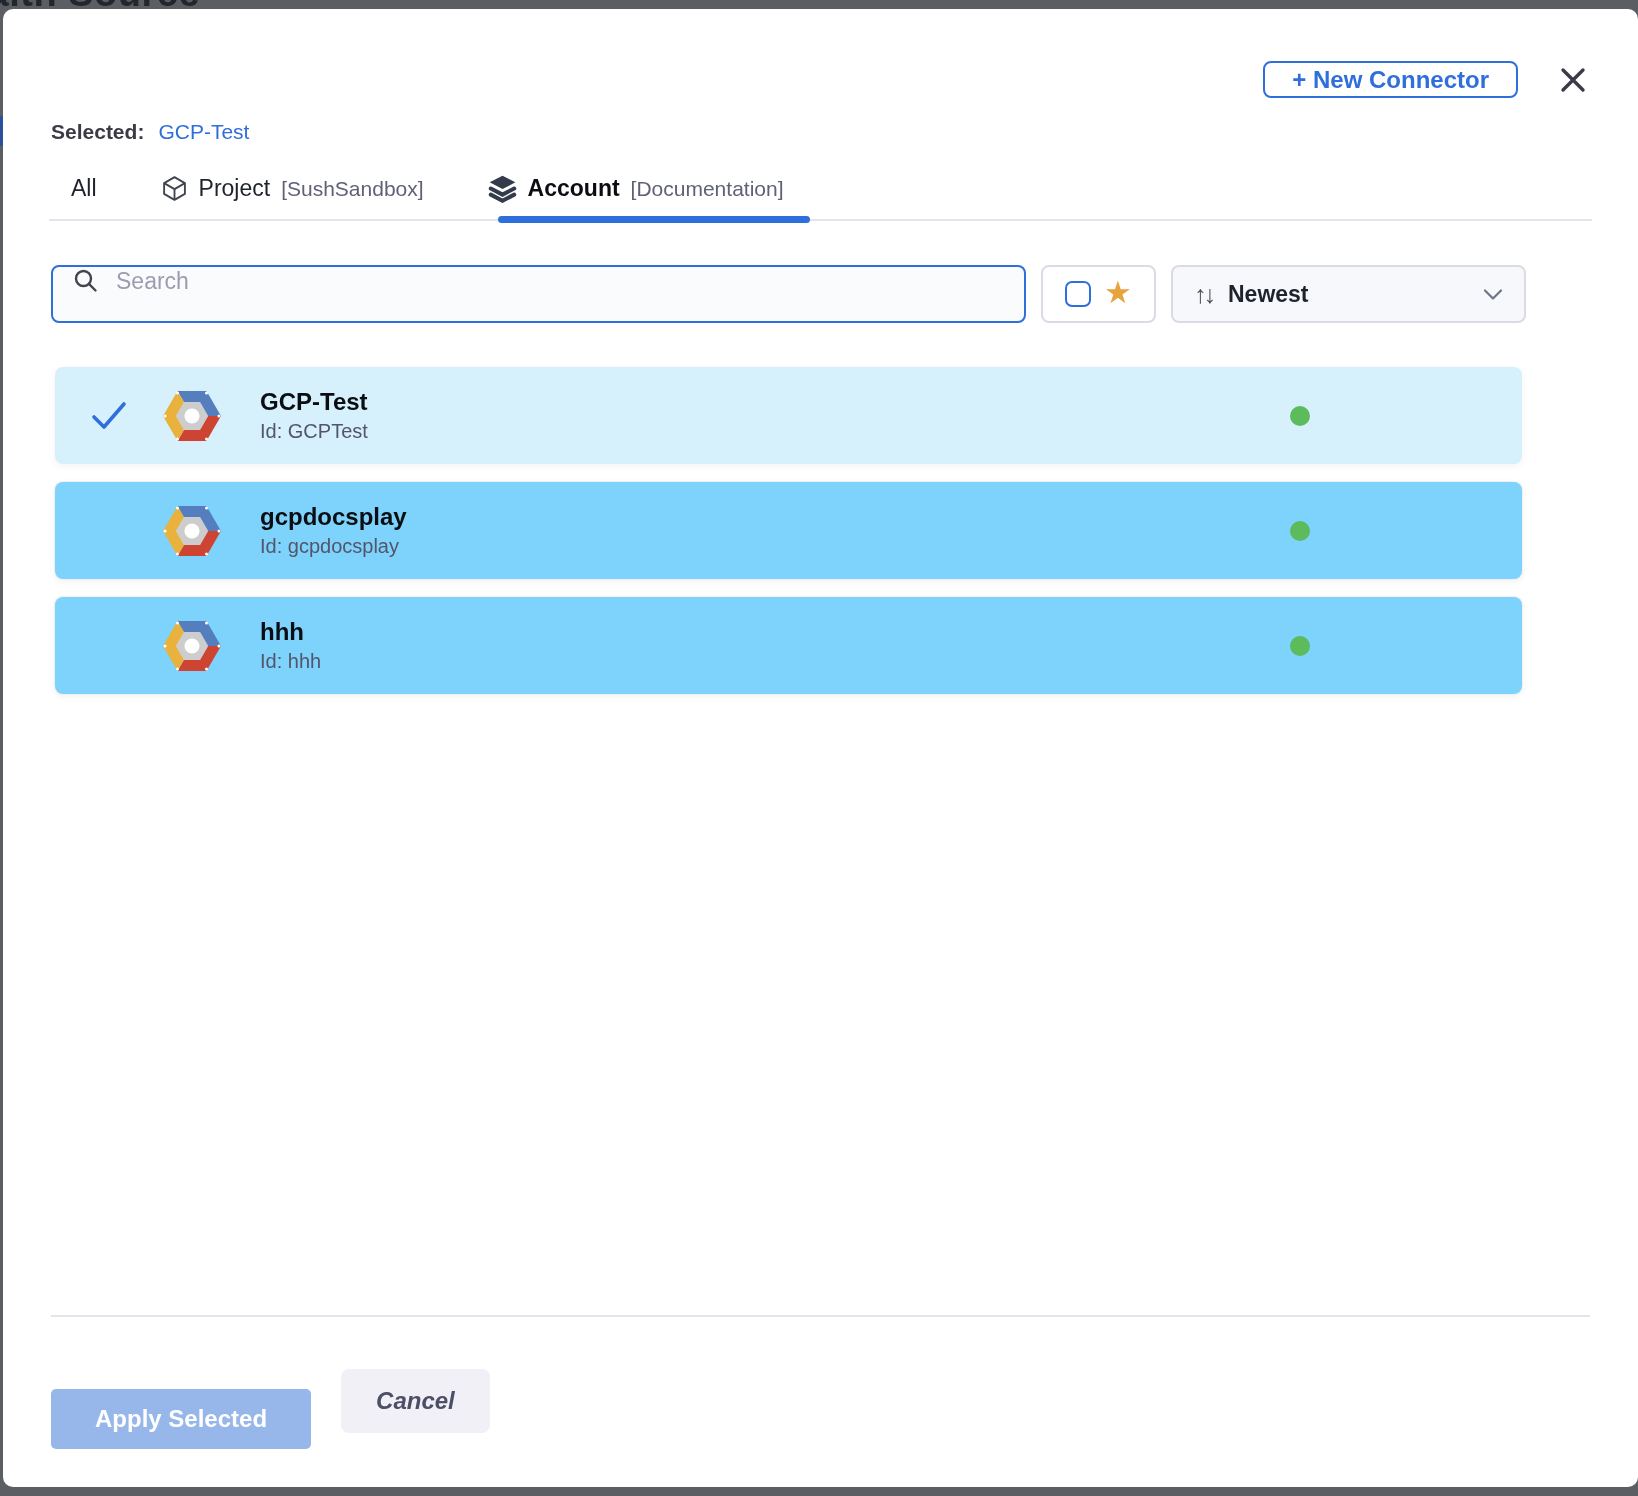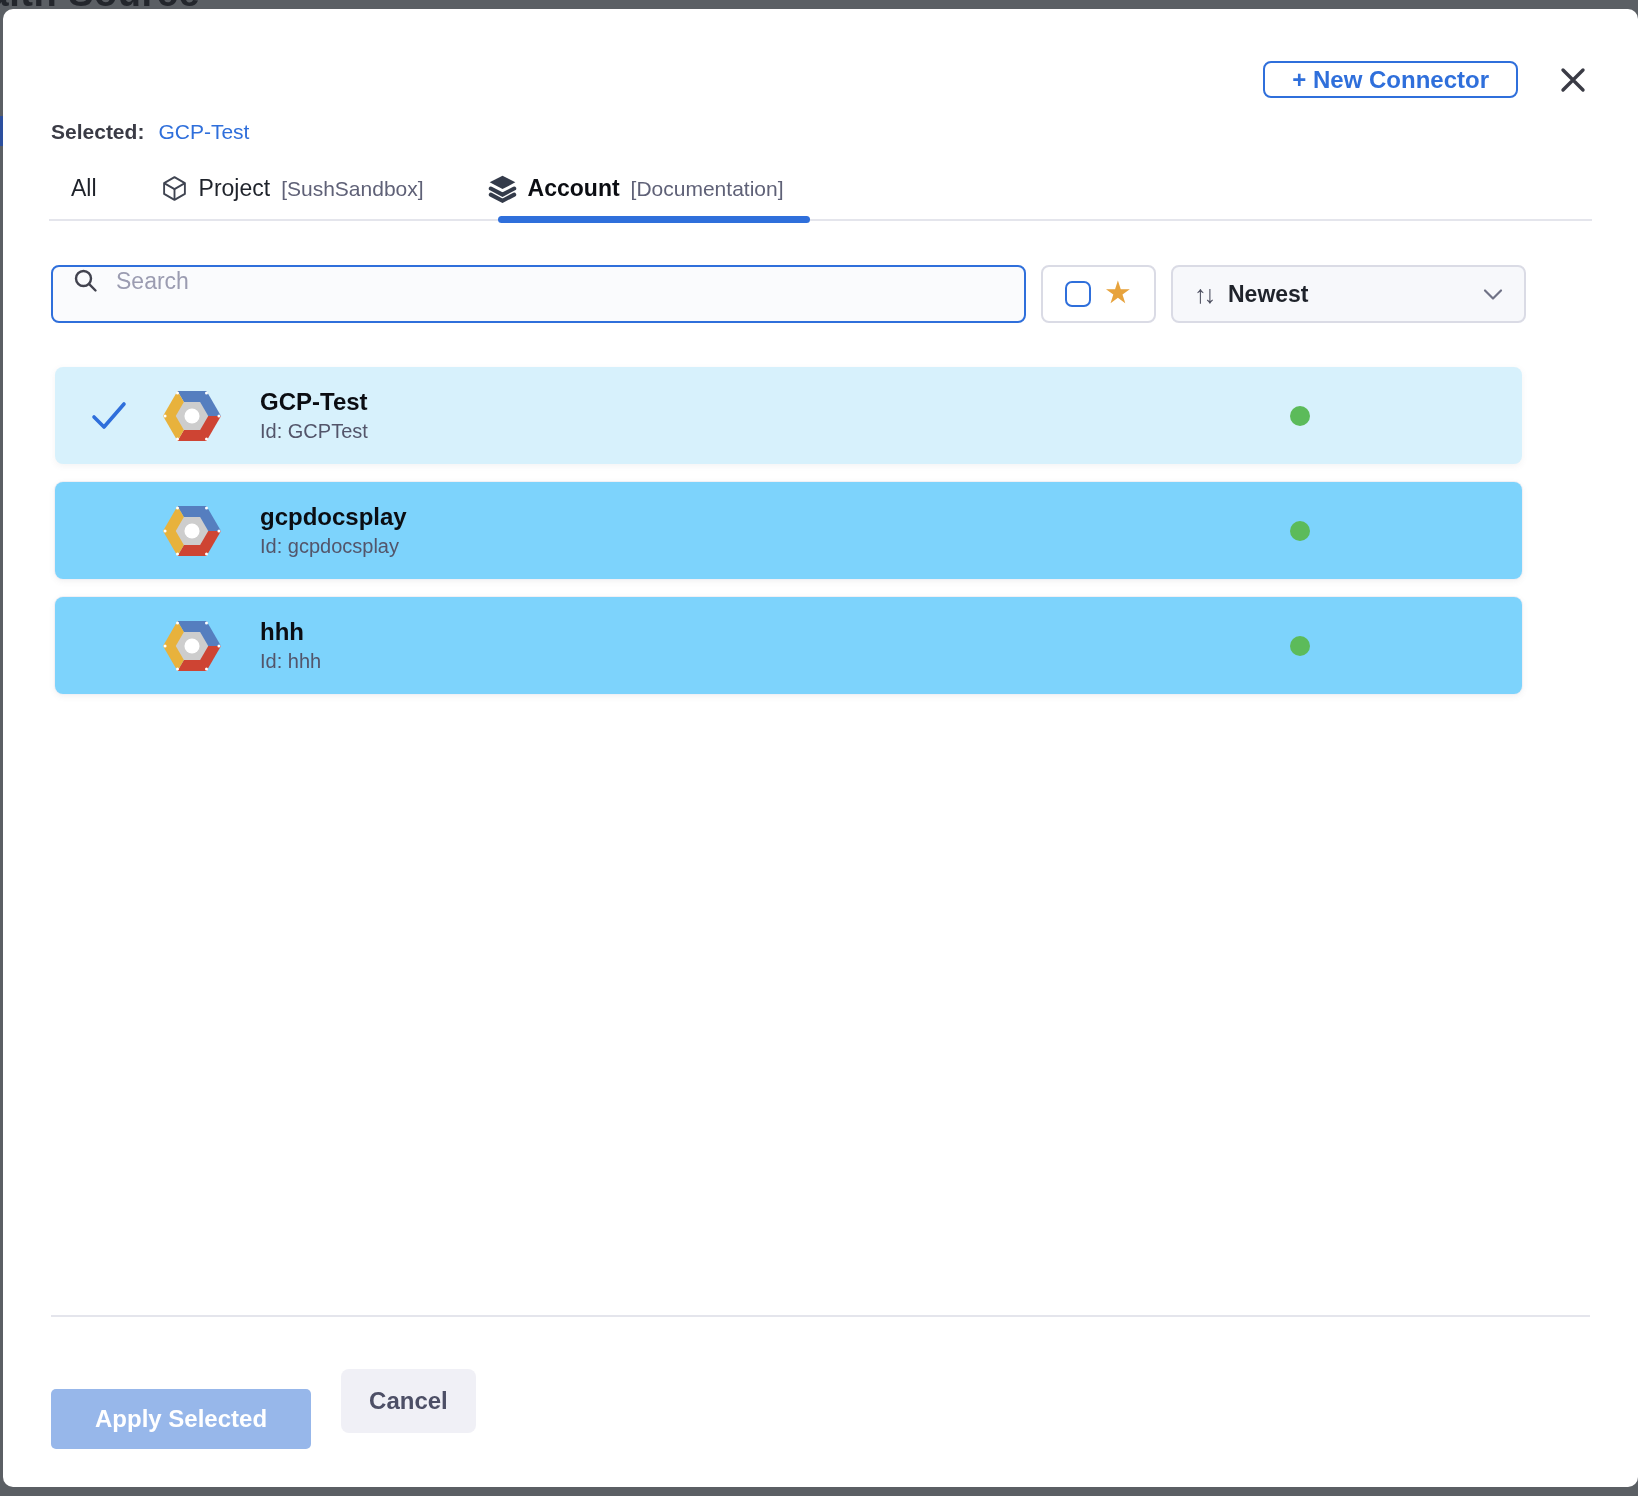--- a/index.html
+++ b/index.html
@@ -107,23 +107,23 @@
   
   .footer-divider{height:2px;background:var(--border-soft,#E4E5EC);margin-top:auto;}
   .footer-row{display:flex;align-items:center;gap:30px;margin-top:36px;margin-bottom:38px;}
   .apply-btn{
     height:60px;padding:0 44px;border:none;border-radius:5px;cursor:default;
     background:var(--apply-disabled-bg,#97B7EA);color:#fff;font-size:24px;font-weight:bold;
     font-family:inherit;
     margin-top:36px;
   }
   .cancel-btn{
-    height:64px;padding:0 28px;border:none;border-radius:8px;cursor:pointer;
+    height:64px;padding:0 35px;border:none;border-radius:8px;cursor:pointer;
     background:var(--cancel-bg,#F0F0F6);color:var(--cancel-text,#4D4F66);
-    font-size:24px;font-weight:bold;font-family:inherit;
+    font-size:24px;font-weight:bold;font-family:inherit;font-style:italic;
   }
 </style>
 </head>
 <body>
 
 <div class="backdrop-heading">Health Source</div>
 <div class="left-sliver-accent"></div>
 
 <div class="modal">
 

